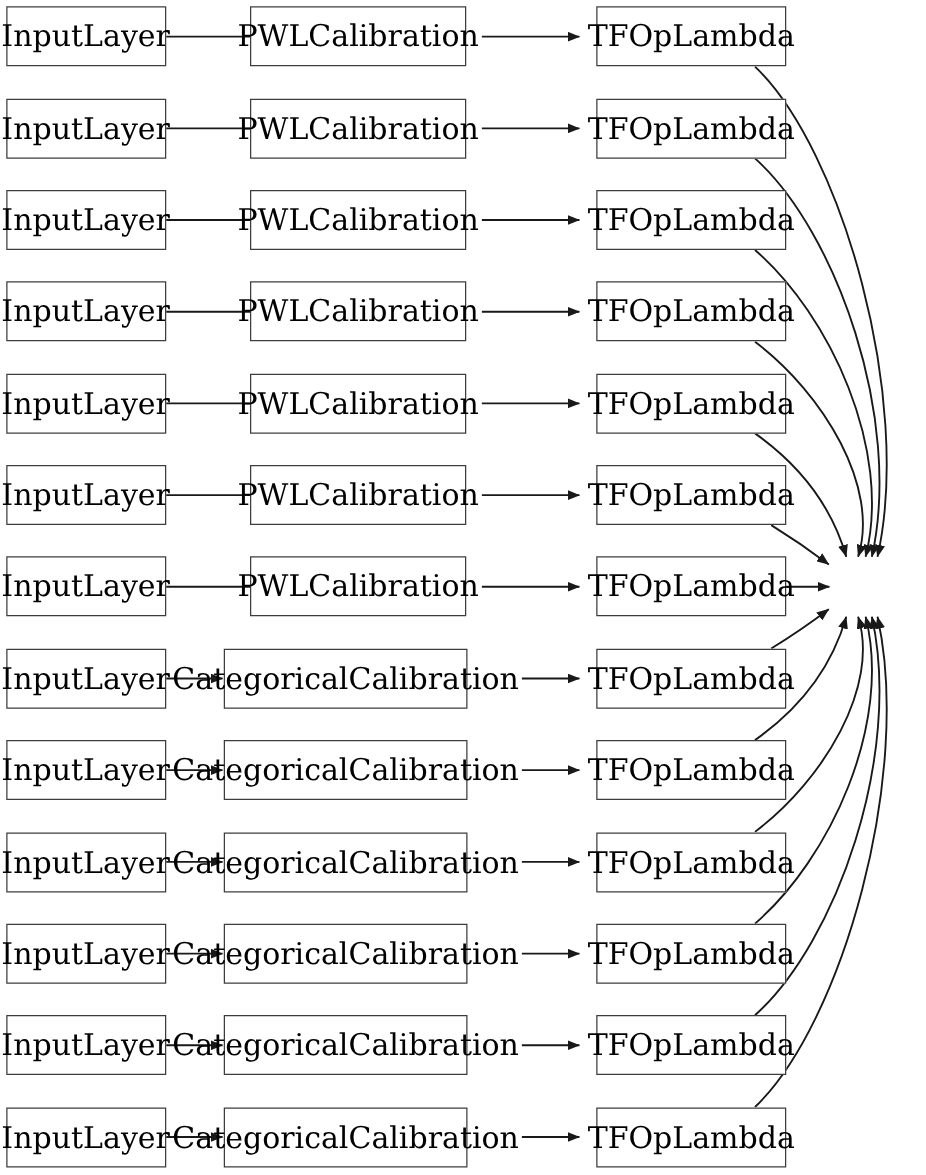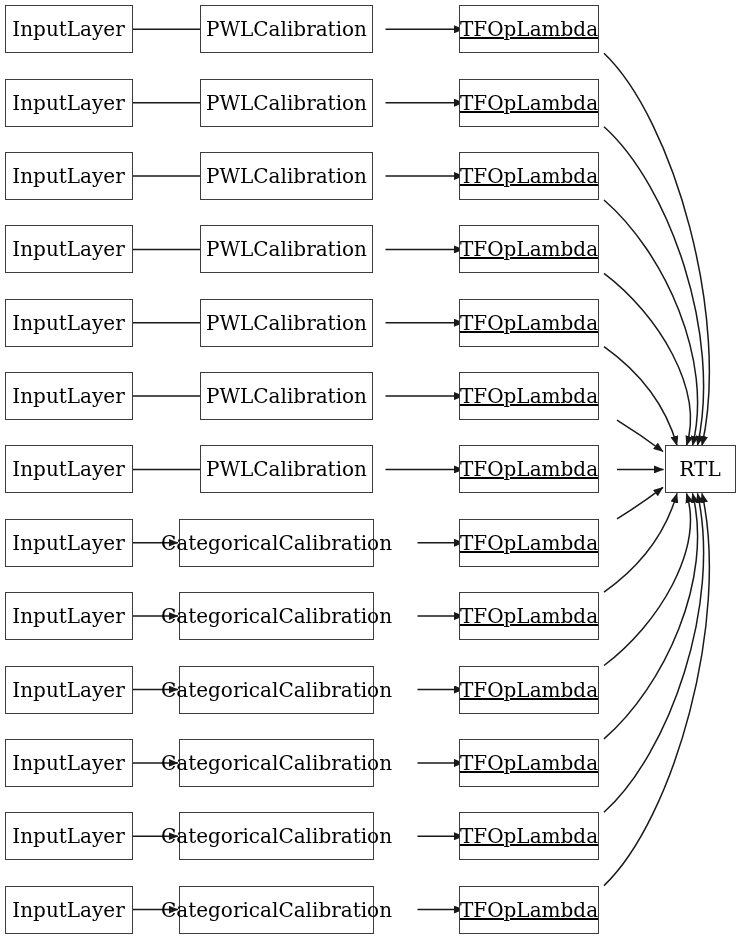--- a/index.html
+++ b/index.html
@@ -18,29 +18,29 @@
     overflow:hidden;
   }
   #edges{position:absolute;left:0;top:0;width:741px;height:940px;}
   .node{
     position:absolute;
     height:48px;
     box-sizing:border-box;
     background:var(--node-fill);
     border:1.8px solid var(--node-border);
     color:var(--text);
-    font-size:20px;
+    font-size:24px;
     display:flex;align-items:center;justify-content:center;
     white-space:nowrap;
     line-height:1;
   }
   .n-input {left:4.5px;  width:128px;}
   .n-pwl   {left:200px;width:173px;}
   .n-cat   {left:179px;  width:195px;}
-  .n-lambda{left:459px;  width:140px;text-decoration:underline;}
+  .n-lambda{left:477px;  width:152px;}
   .n-rtl   {left:664.5px;width:71px; top:445.4px;}
   .r0{top:5.3px}  .r1{top:78.7px}  .r2{top:152px}   .r3{top:225.4px}
   .r4{top:298.7px}.r5{top:372.1px} .r6{top:445.4px} .r7{top:518.8px}
   .r8{top:592.1px}.r9{top:665.5px} .r10{top:738.9px}.r11{top:812.2px}
   .r12{top:885.6px}
   svg path{stroke:var(--edge);stroke-width:1.5;fill:none;}
 </style>
 </head>
 <body>
 
@@ -141,14 +141,13 @@
   <div class="node n-lambda r10">TFOpLambda</div>
 
   <div class="node n-input r11">InputLayer</div>
   <div class="node n-cat r11">CategoricalCalibration</div>
   <div class="node n-lambda r11">TFOpLambda</div>
 
   <div class="node n-input r12">InputLayer</div>
   <div class="node n-cat r12">CategoricalCalibration</div>
   <div class="node n-lambda r12">TFOpLambda</div>
 
-  <div class="node n-rtl">RTL</div>
 </div>
 
 </body></html>

